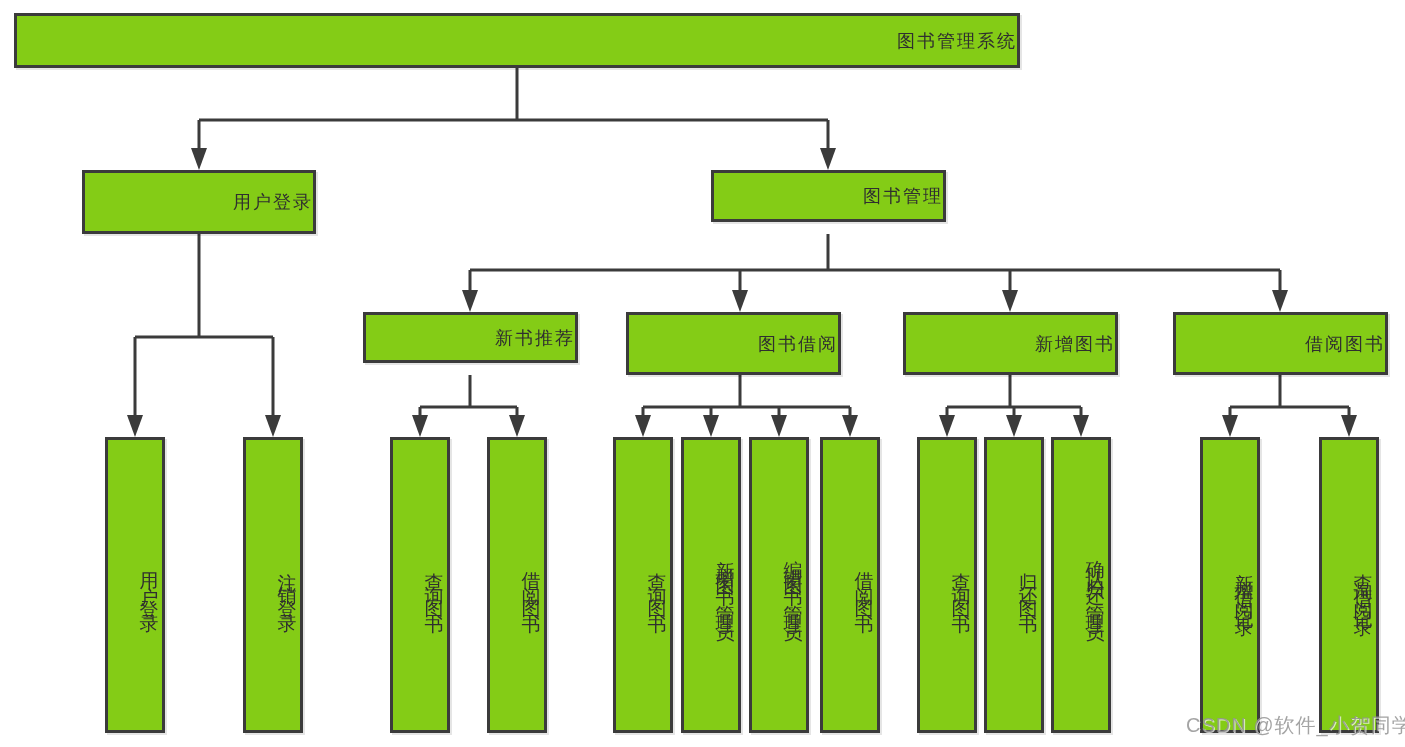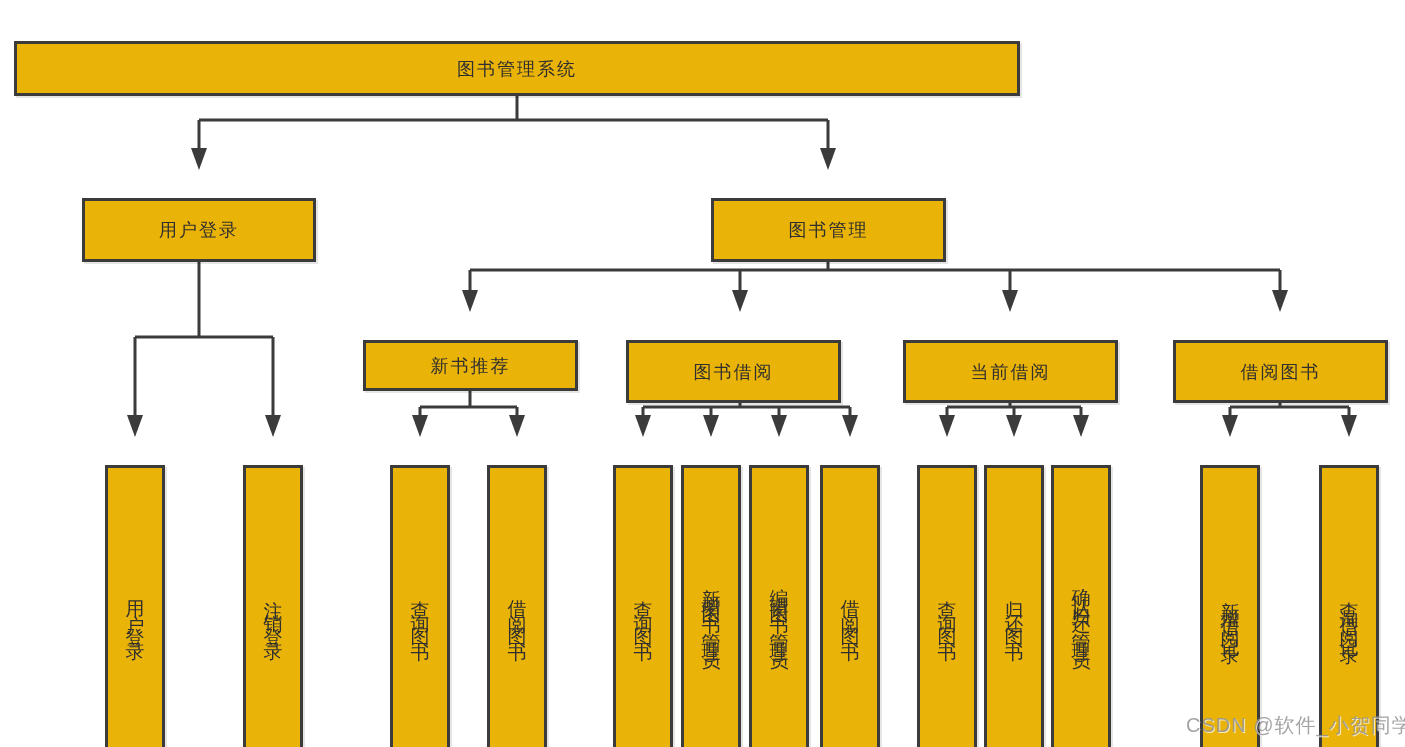--- a/index.html
+++ b/index.html
@@ -2,28 +2,27 @@
 <html><head>
 <meta charset="utf-8">
 <style>
   html,body{margin:0;padding:0;background:#ffffff;}
   body{font-family:"Liberation Sans","DejaVu Sans",sans-serif;}
   .canvas{position:relative;width:1405px;height:747px;background:#ffffff;overflow:hidden;}
   .connectors{position:absolute;left:0;top:0;width:1405px;height:747px;}
   .box{
     position:absolute;
     box-sizing:border-box;
-    background:#eab308;
+    background:#84cc16;
     border:3px solid #3b3b3b;
     display:flex;
     align-items:center;
-    justify-content:center;
+    justify-content:flex-end;
     color:#2f2f2f;
     box-shadow:2px 2px 0 rgba(0,0,0,0.10);
-    margin-top:28px;
   }
   .hlabel{
     font-size:18px;
     letter-spacing:2px;
     white-space:nowrap;
     color:#2f2f2f;
   }
   .leaf{width:60px;top:437px;height:296px;}
   .vtext{
     writing-mode:vertical-lr;
@@ -93,32 +92,32 @@
     </g>
   </svg>
 
   <div class="box" style="left:14px;top:13px;width:1006px;height:55px">
     <span class="hlabel">图书管理系统</span>
   </div>
 
   <div class="box" style="left:82px;top:170px;width:234px;height:64px">
     <span class="hlabel">用户登录</span>
   </div>
-  <div class="box" style="left:711px;top:170px;width:235px;height:64px">
+  <div class="box" style="left:711px;top:170px;width:235px;height:52px">
     <span class="hlabel">图书管理</span>
   </div>
 
   <div class="box" style="left:363px;top:312px;width:215px;height:51px">
     <span class="hlabel">新书推荐</span>
   </div>
   <div class="box" style="left:626px;top:312px;width:215px;height:63px">
     <span class="hlabel">图书借阅</span>
   </div>
   <div class="box" style="left:903px;top:312px;width:215px;height:63px">
-    <span class="hlabel">当前借阅</span>
+    <span class="hlabel">新增图书</span>
   </div>
   <div class="box" style="left:1173px;top:312px;width:215px;height:63px">
     <span class="hlabel">借阅图书</span>
   </div>
 
   <div class="box leaf" style="left:105px">
     <span class="vtext">用户登录</span>
   </div>
   <div class="box leaf" style="left:243px">
     <span class="vtext">注销登录</span>

